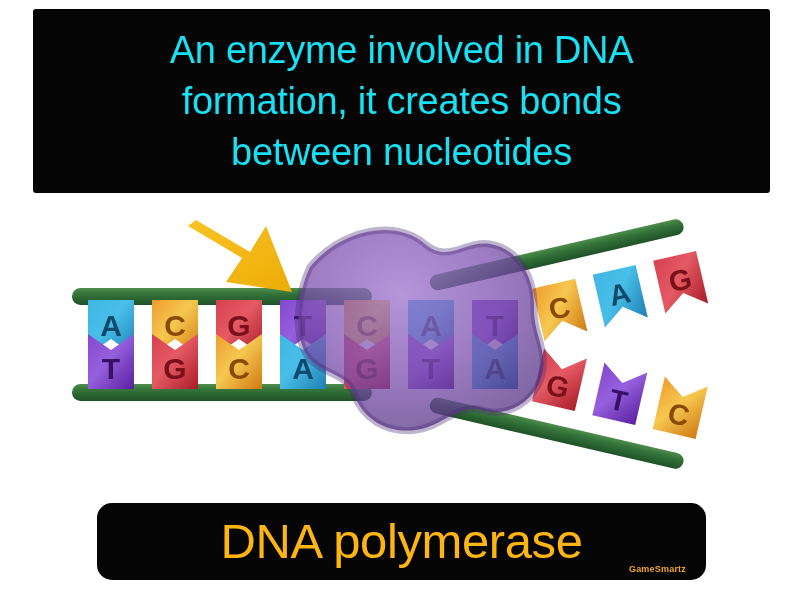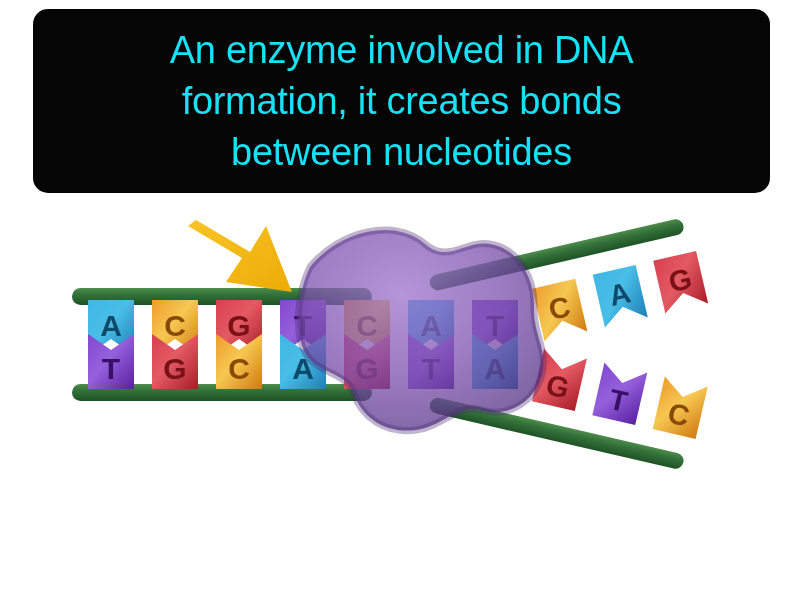--- a/index.html
+++ b/index.html
@@ -6,21 +6,21 @@
   body{
     width:800px;height:600px;background:#ffffff;
     font-family:"Liberation Sans", sans-serif;
     overflow:hidden;position:relative;
   }
   #card{position:absolute;inset:0;background:#fff;}
 
   
   #definition-banner{
     position:absolute;left:33px;top:9px;width:737px;height:184px;
-    background:#050505;border-radius:15px;
+    background:#050505;border-radius:3px;
     display:flex;align-items:center;justify-content:center;
   }
   #definition-text{
     color:#16E1F5;font-size:38px;line-height:51px;
     text-align:center;font-weight:400;letter-spacing:-0.3px;
     padding:0 14px;white-space:pre-line;
     font-family:"Liberation Sans", sans-serif;
   }
 
   
@@ -220,14 +220,18 @@
                  C196,212 172,196 164,172 C157,150 128,152 116,132
                  C103,110 108,70 120,45 Z" transform="translate(190,26)" fill="none" stroke="#4A2A73" stroke-width="7"></path>
       </g>
 
       <g>
         <path d="M196,24 L250,56 L266,30 L292,96 L226,86 L242,62 L188,30 Z" fill="url(#gArrow)"></path>
       </g>
     </svg>
   </div>
 
+  <div id="term-banner">
+    <div id="term-text">DNA polymerase</div>
+    <div id="watermark">GameSmartz</div>
+  </div>
 
 </div>
 
 </body></html>

